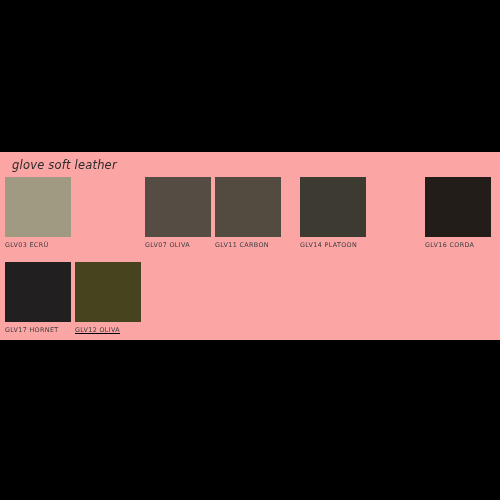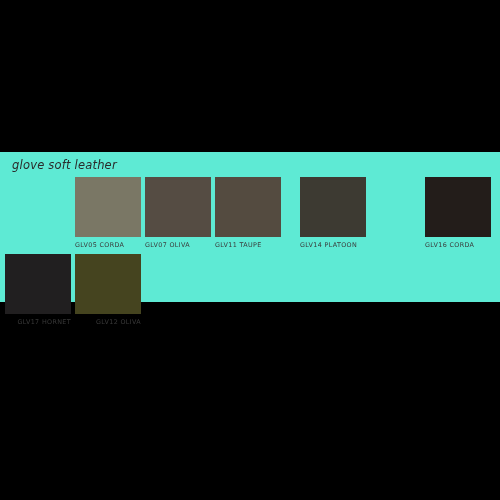--- a/index.html
+++ b/index.html
@@ -21,22 +21,22 @@
     height: 500px;
     background: #000000;
   }
 
   
   #swatch-panel {
     position: absolute;
     left: 0;
     top: 152px;
     width: 500px;
-    height: 150px;
-    background: #5eead4;
+    height: 188px;
+    background: #fca5a5;
     box-sizing: border-box;
   }
 
   #collection-title {
     position: absolute;
     left: 12px;
     top: 6px;
     font-family: "DejaVu Sans", sans-serif;
     font-style: italic;
     font-size: 11.5px;
@@ -45,21 +45,21 @@
     white-space: nowrap;
   }
 
   .swatch-row {
     position: absolute;
     left: 0;
     width: 500px;
     height: 80px;
   }
   #swatch-row-1 { top: 25px; }
-  #swatch-row-2 { top: 102px; text-align: right; }
+  #swatch-row-2 { top: 110px; }
 
   .swatch-cell {
     position: absolute;
     top: 0;
     width: 66px;
   }
 
   .swatch-chip {
     width: 66px;
     height: 60px;
@@ -79,31 +79,31 @@
 </head>
 <body>
 
 <div id="page">
 
   <div id="swatch-panel">
 
     <div id="collection-title">glove soft leather</div>
 
     <div class="swatch-row" id="swatch-row-1">
-        <div class="swatch-cell" style="left: 75px;">
-          <div class="swatch-chip" style="background: rgb(122, 119, 101);"></div>
-          <div class="swatch-label">GLV05 CORDA</div>
+        <div class="swatch-cell" style="left: 5px;">
+          <div class="swatch-chip" style="background: rgb(160, 154, 131);"></div>
+          <div class="swatch-label">GLV03 ECRÜ</div>
         </div>
         <div class="swatch-cell" style="left: 145px;">
           <div class="swatch-chip" style="background: rgb(85, 76, 67);"></div>
           <div class="swatch-label">GLV07 OLIVA</div>
         </div>
         <div class="swatch-cell" style="left: 215px;">
           <div class="swatch-chip" style="background: rgb(84, 75, 64);"></div>
-          <div class="swatch-label">GLV11 TAUPE</div>
+          <div class="swatch-label">GLV11 CARBON</div>
         </div>
         <div class="swatch-cell" style="left: 300px;">
           <div class="swatch-chip" style="background: rgb(61, 58, 50);"></div>
           <div class="swatch-label">GLV14 PLATOON</div>
         </div>
         <div class="swatch-cell" style="left: 425px;">
           <div class="swatch-chip" style="background: rgb(35, 29, 26);"></div>
           <div class="swatch-label">GLV16 CORDA</div>
         </div>
       </div>

